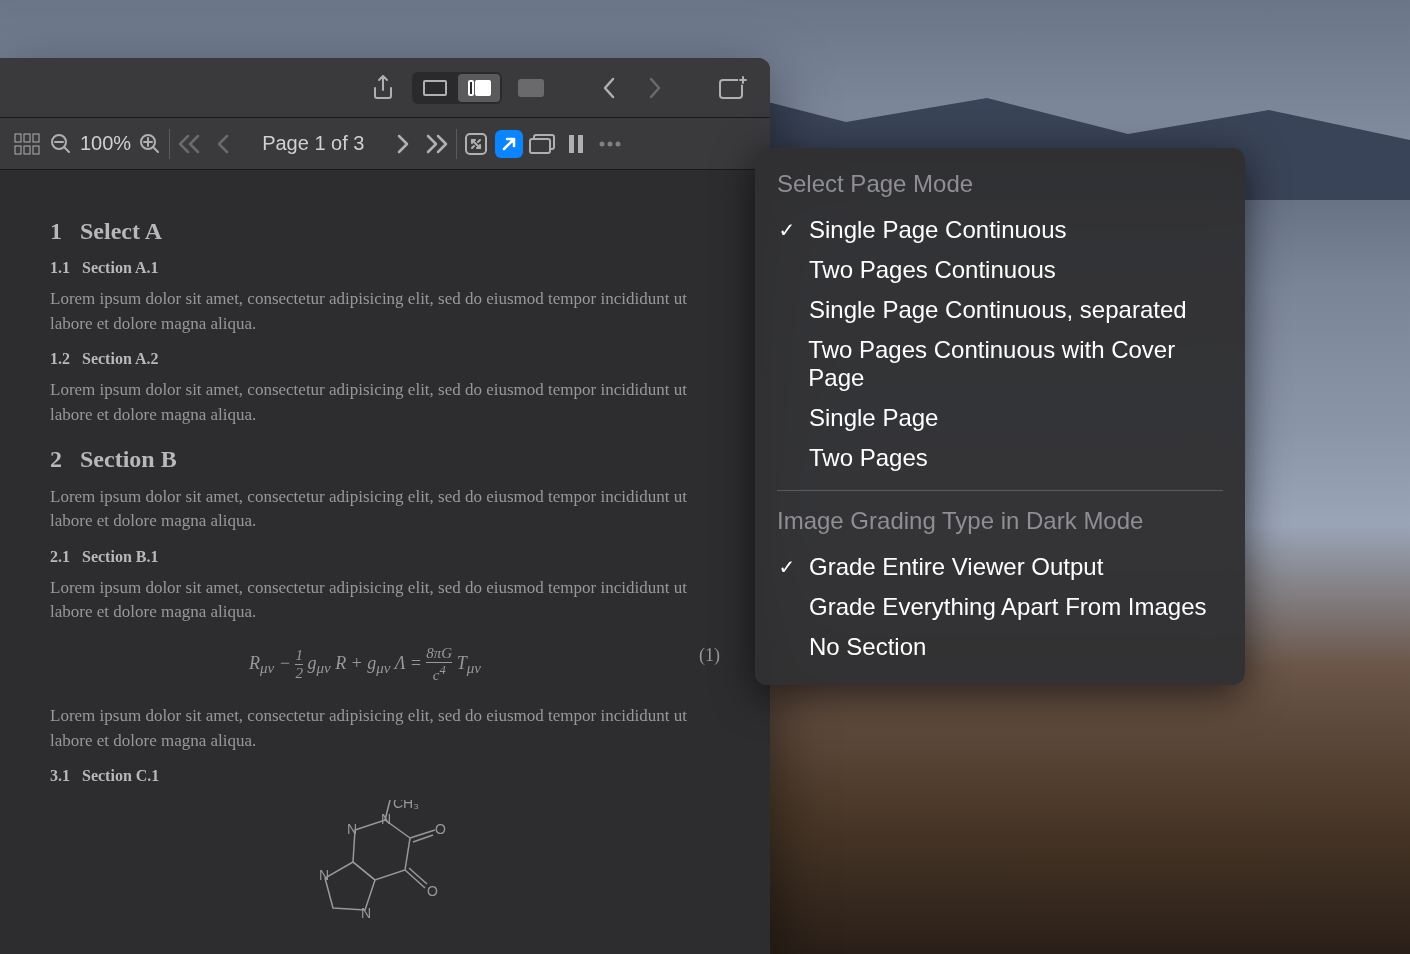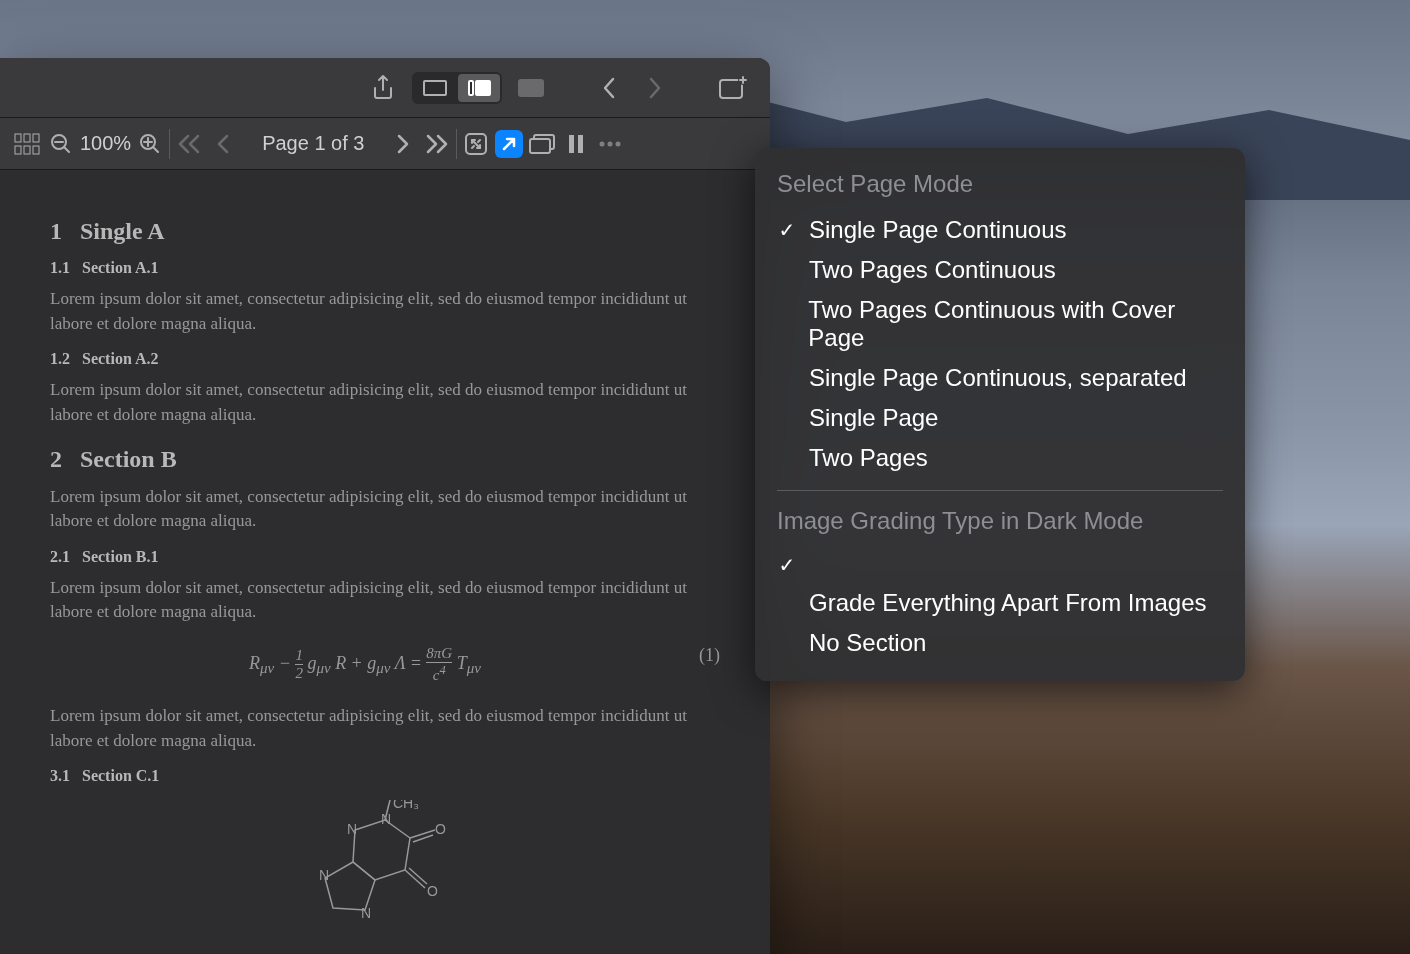--- a/index.html
+++ b/index.html
@@ -305,21 +305,21 @@
     <div class="tb-icon">
       <svg width="22" height="8" viewBox="0 0 22 8">
           <circle cx="3" cy="4" r="2.5" fill="#808080"></circle>
           <circle cx="11" cy="4" r="2.5" fill="#808080"></circle>
           <circle cx="19" cy="4" r="2.5" fill="#808080"></circle>
         </svg>
     </div>
   </div>
 
   <div class="content">
-    <h2><span>1</span>&nbsp;&nbsp;&nbsp;<span>Single A</span></h2>
+    <h2><span>1</span>&nbsp;&nbsp;&nbsp;<span>Select A</span></h2>
     <h3><span>1.1</span>&nbsp;&nbsp;&nbsp;<span>Section A.1</span></h3>
     <p>Lorem ipsum dolor sit amet, consectetur adipisicing elit, sed do eiusmod tempor incididunt ut labore et dolore magna aliqua.</p>
     <h3><span>1.2</span>&nbsp;&nbsp;&nbsp;<span>Section A.2</span></h3>
     <p>Lorem ipsum dolor sit amet, consectetur adipisicing elit, sed do eiusmod tempor incididunt ut labore et dolore magna aliqua.</p>
 
     <h2><span>2</span>&nbsp;&nbsp;&nbsp;<span>Section B</span></h2>
     <p>Lorem ipsum dolor sit amet, consectetur adipisicing elit, sed do eiusmod tempor incididunt ut labore et dolore magna aliqua.</p>
     <h3><span>2.1</span>&nbsp;&nbsp;&nbsp;<span>Section B.1</span></h3>
     <p>Lorem ipsum dolor sit amet, consectetur adipisicing elit, sed do eiusmod tempor incididunt ut labore et dolore magna aliqua.</p>
     <div class="equation">
@@ -356,38 +356,39 @@
   <div class="popup-item">
       <span class="popup-check">✓</span>
       <span>Single Page Continuous</span>
     </div>
   <div class="popup-item">
       <span class="popup-check"></span>
       <span>Two Pages Continuous</span>
     </div>
   <div class="popup-item">
       <span class="popup-check"></span>
+      <span>Single Page Continuous, separated</span>
+    </div>
+  <div class="popup-item">
+      <span class="popup-check"></span>
       <span>Two Pages Continuous with Cover Page</span>
-    </div>
-  <div class="popup-item">
-      <span class="popup-check"></span>
-      <span>Single Page Continuous, separated</span>
     </div>
   <div class="popup-item">
       <span class="popup-check"></span>
       <span>Single Page</span>
     </div>
   <div class="popup-item">
       <span class="popup-check"></span>
       <span>Two Pages</span>
     </div>
   <div class="popup-sep"></div>
   <div class="popup-header">Image Grading Type in Dark Mode</div>
   <div class="popup-item">
       <span class="popup-check">✓</span>
+      <span>Grade Entire Viewer Output</span>
     </div>
   <div class="popup-item">
       <span class="popup-check"></span>
       <span>Grade Everything Apart From Images</span>
     </div>
   <div class="popup-item">
       <span class="popup-check"></span>
       <span>No Section</span>
     </div>
 </div>

